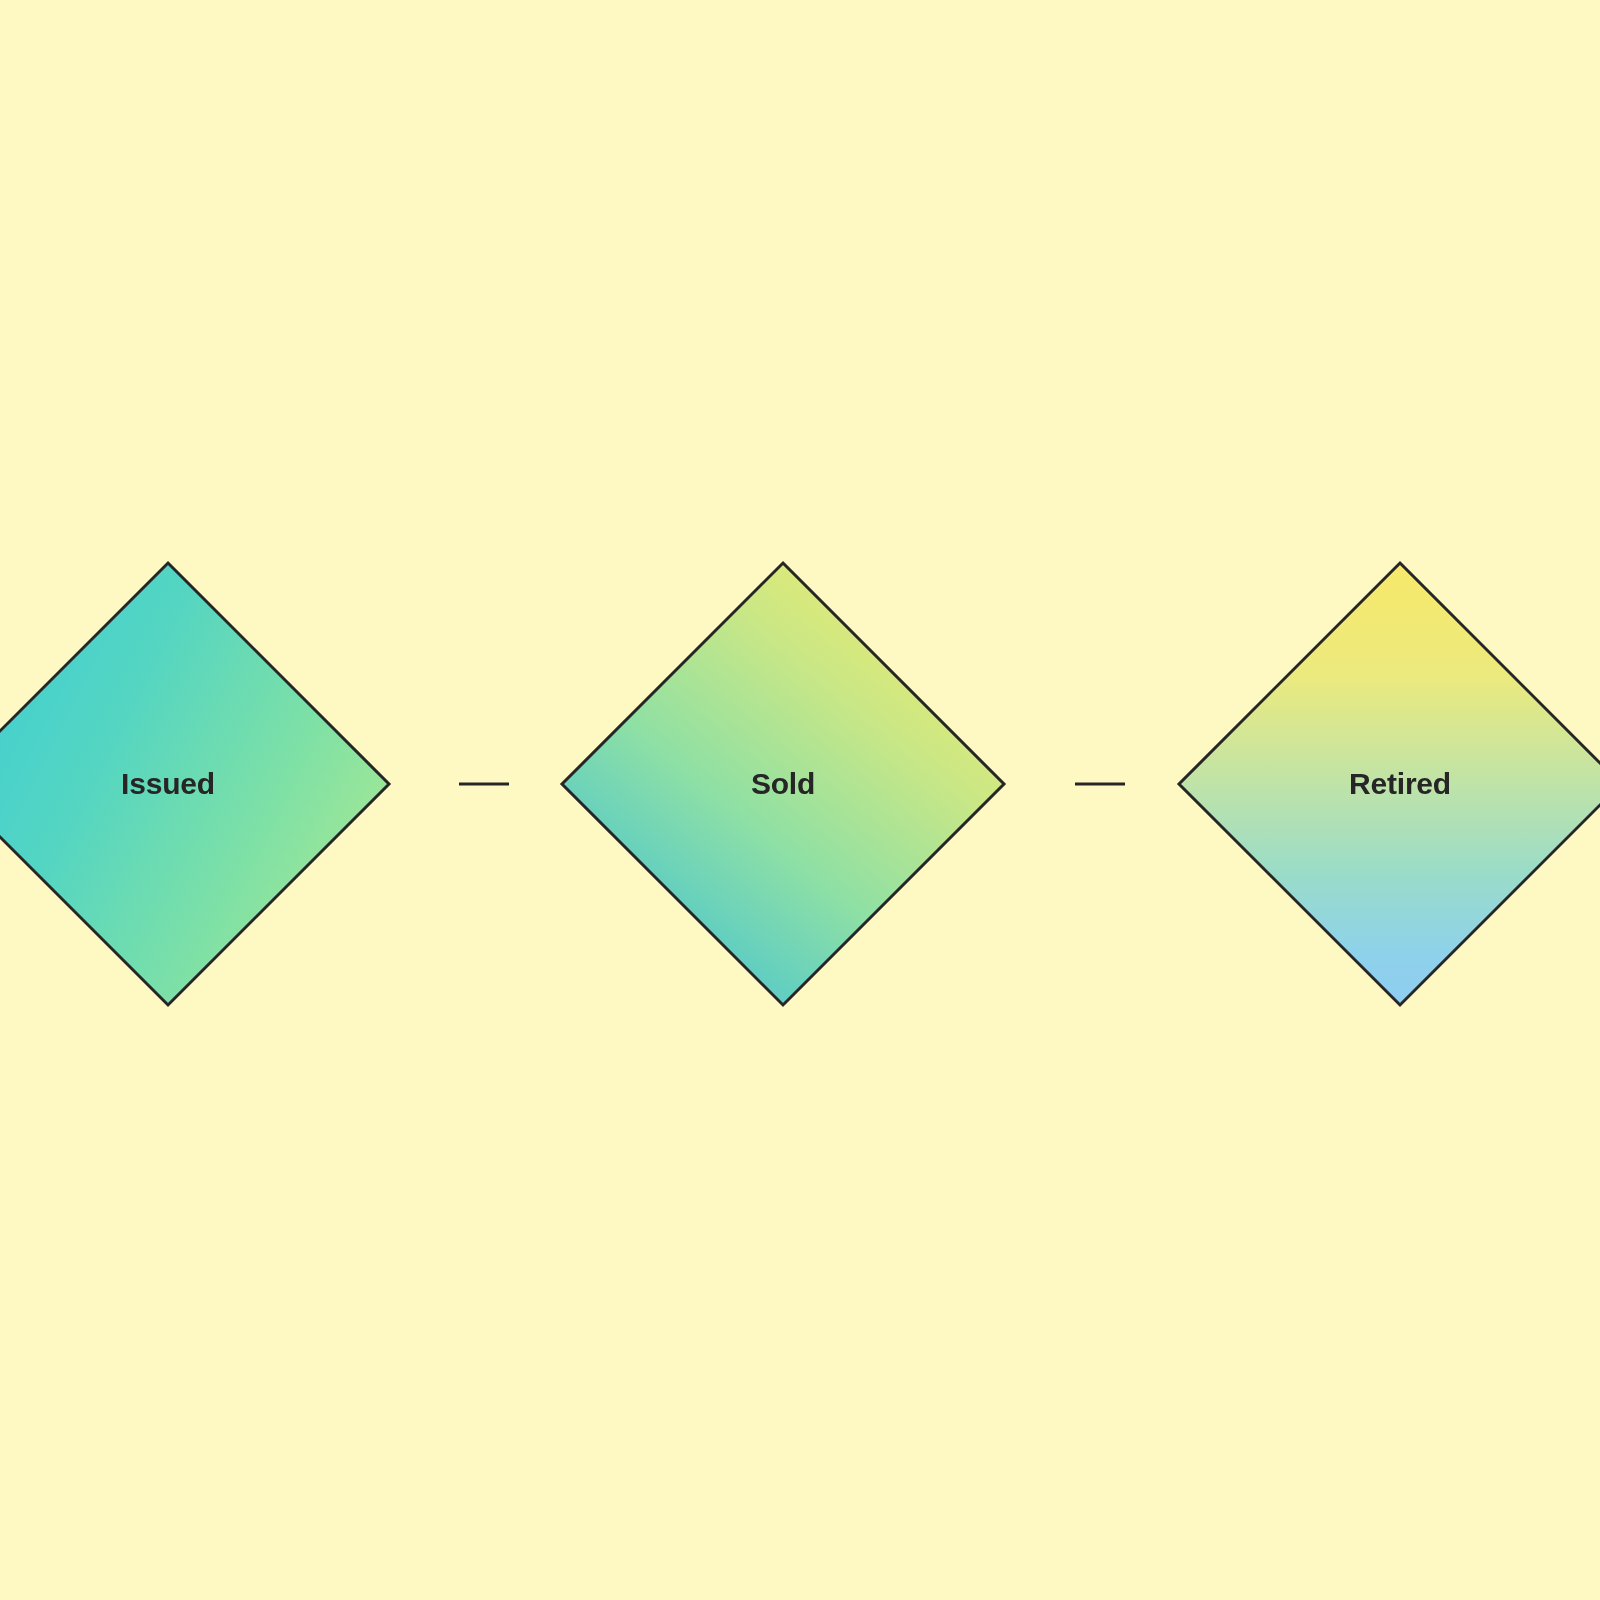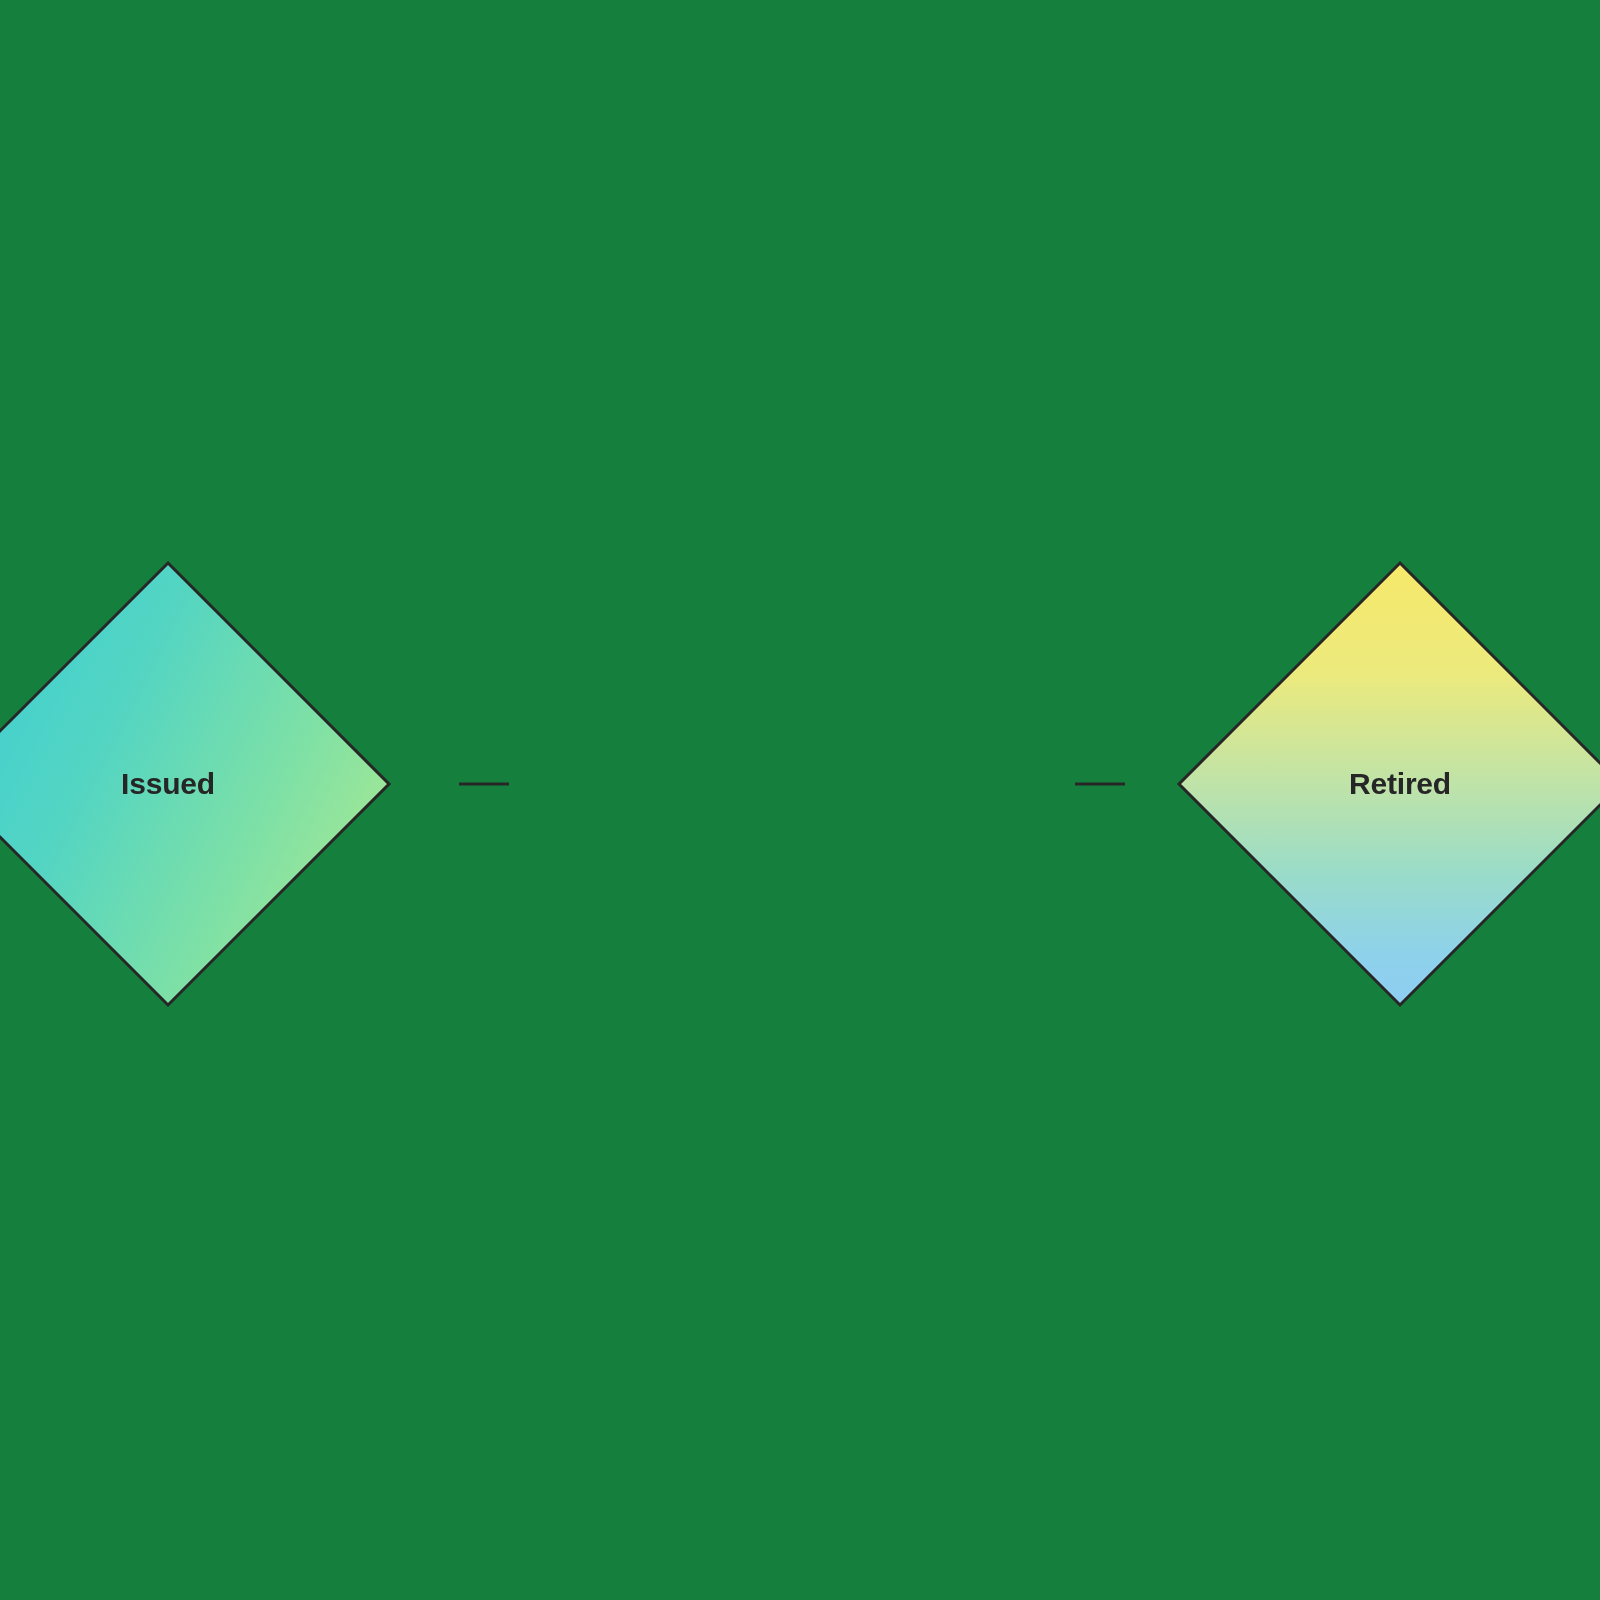--- a/index.html
+++ b/index.html
@@ -11,21 +11,21 @@
     height: 1600px;
     background: #fafafa;
     font-family: "Liberation Sans", sans-serif;
     overflow: hidden;
   }
 
   #stage {
     position: relative;
     width: 1600px;
     height: 1600px;
-    background: #15803d;
+    background: #fef9c3;
     overflow: hidden;
   }
 
   
   .flow-row {
     position: absolute;
     left: 0;
     top: 0;
     width: 1600px;
     height: 1600px;
@@ -95,20 +95,35 @@
             <stop offset="100%" stop-color="#a9e992"></stop>
           </linearGradient>
         </defs>
         <polygon points="222,1 443,222 222,443 1,222" fill="url(#grad-issued)" stroke="#262626" stroke-width="3"></polygon>
       </svg>
       <div class="node-label">Issued</div>
     </div>
 
     <div class="connector" id="connector-1"></div>
 
+    <div class="node" id="node-sold">
+      <svg class="diamond-svg" viewBox="0 0 444 444">
+        <defs>
+          <linearGradient id="grad-sold" x1="0.92" y1="0.08" x2="0.18" y2="0.98">
+            <stop offset="0%" stop-color="#f2ec6b"></stop>
+            <stop offset="30%" stop-color="#c9e786"></stop>
+            <stop offset="60%" stop-color="#8fe0a4"></stop>
+            <stop offset="82%" stop-color="#63cfc0"></stop>
+            <stop offset="100%" stop-color="#63b9d8"></stop>
+          </linearGradient>
+        </defs>
+        <polygon points="222,1 443,222 222,443 1,222" fill="url(#grad-sold)" stroke="#262626" stroke-width="3"></polygon>
+      </svg>
+      <div class="node-label">Sold</div>
+    </div>
 
     <div class="connector" id="connector-2"></div>
 
     <div class="node" id="node-retired">
       <svg class="diamond-svg" viewBox="0 0 444 444">
         <defs>
           <linearGradient id="grad-retired" x1="0.5" y1="0" x2="0.5" y2="1">
             <stop offset="0%" stop-color="#f7e96a"></stop>
             <stop offset="25%" stop-color="#ecea7d"></stop>
             <stop offset="50%" stop-color="#bfe3a8"></stop>

